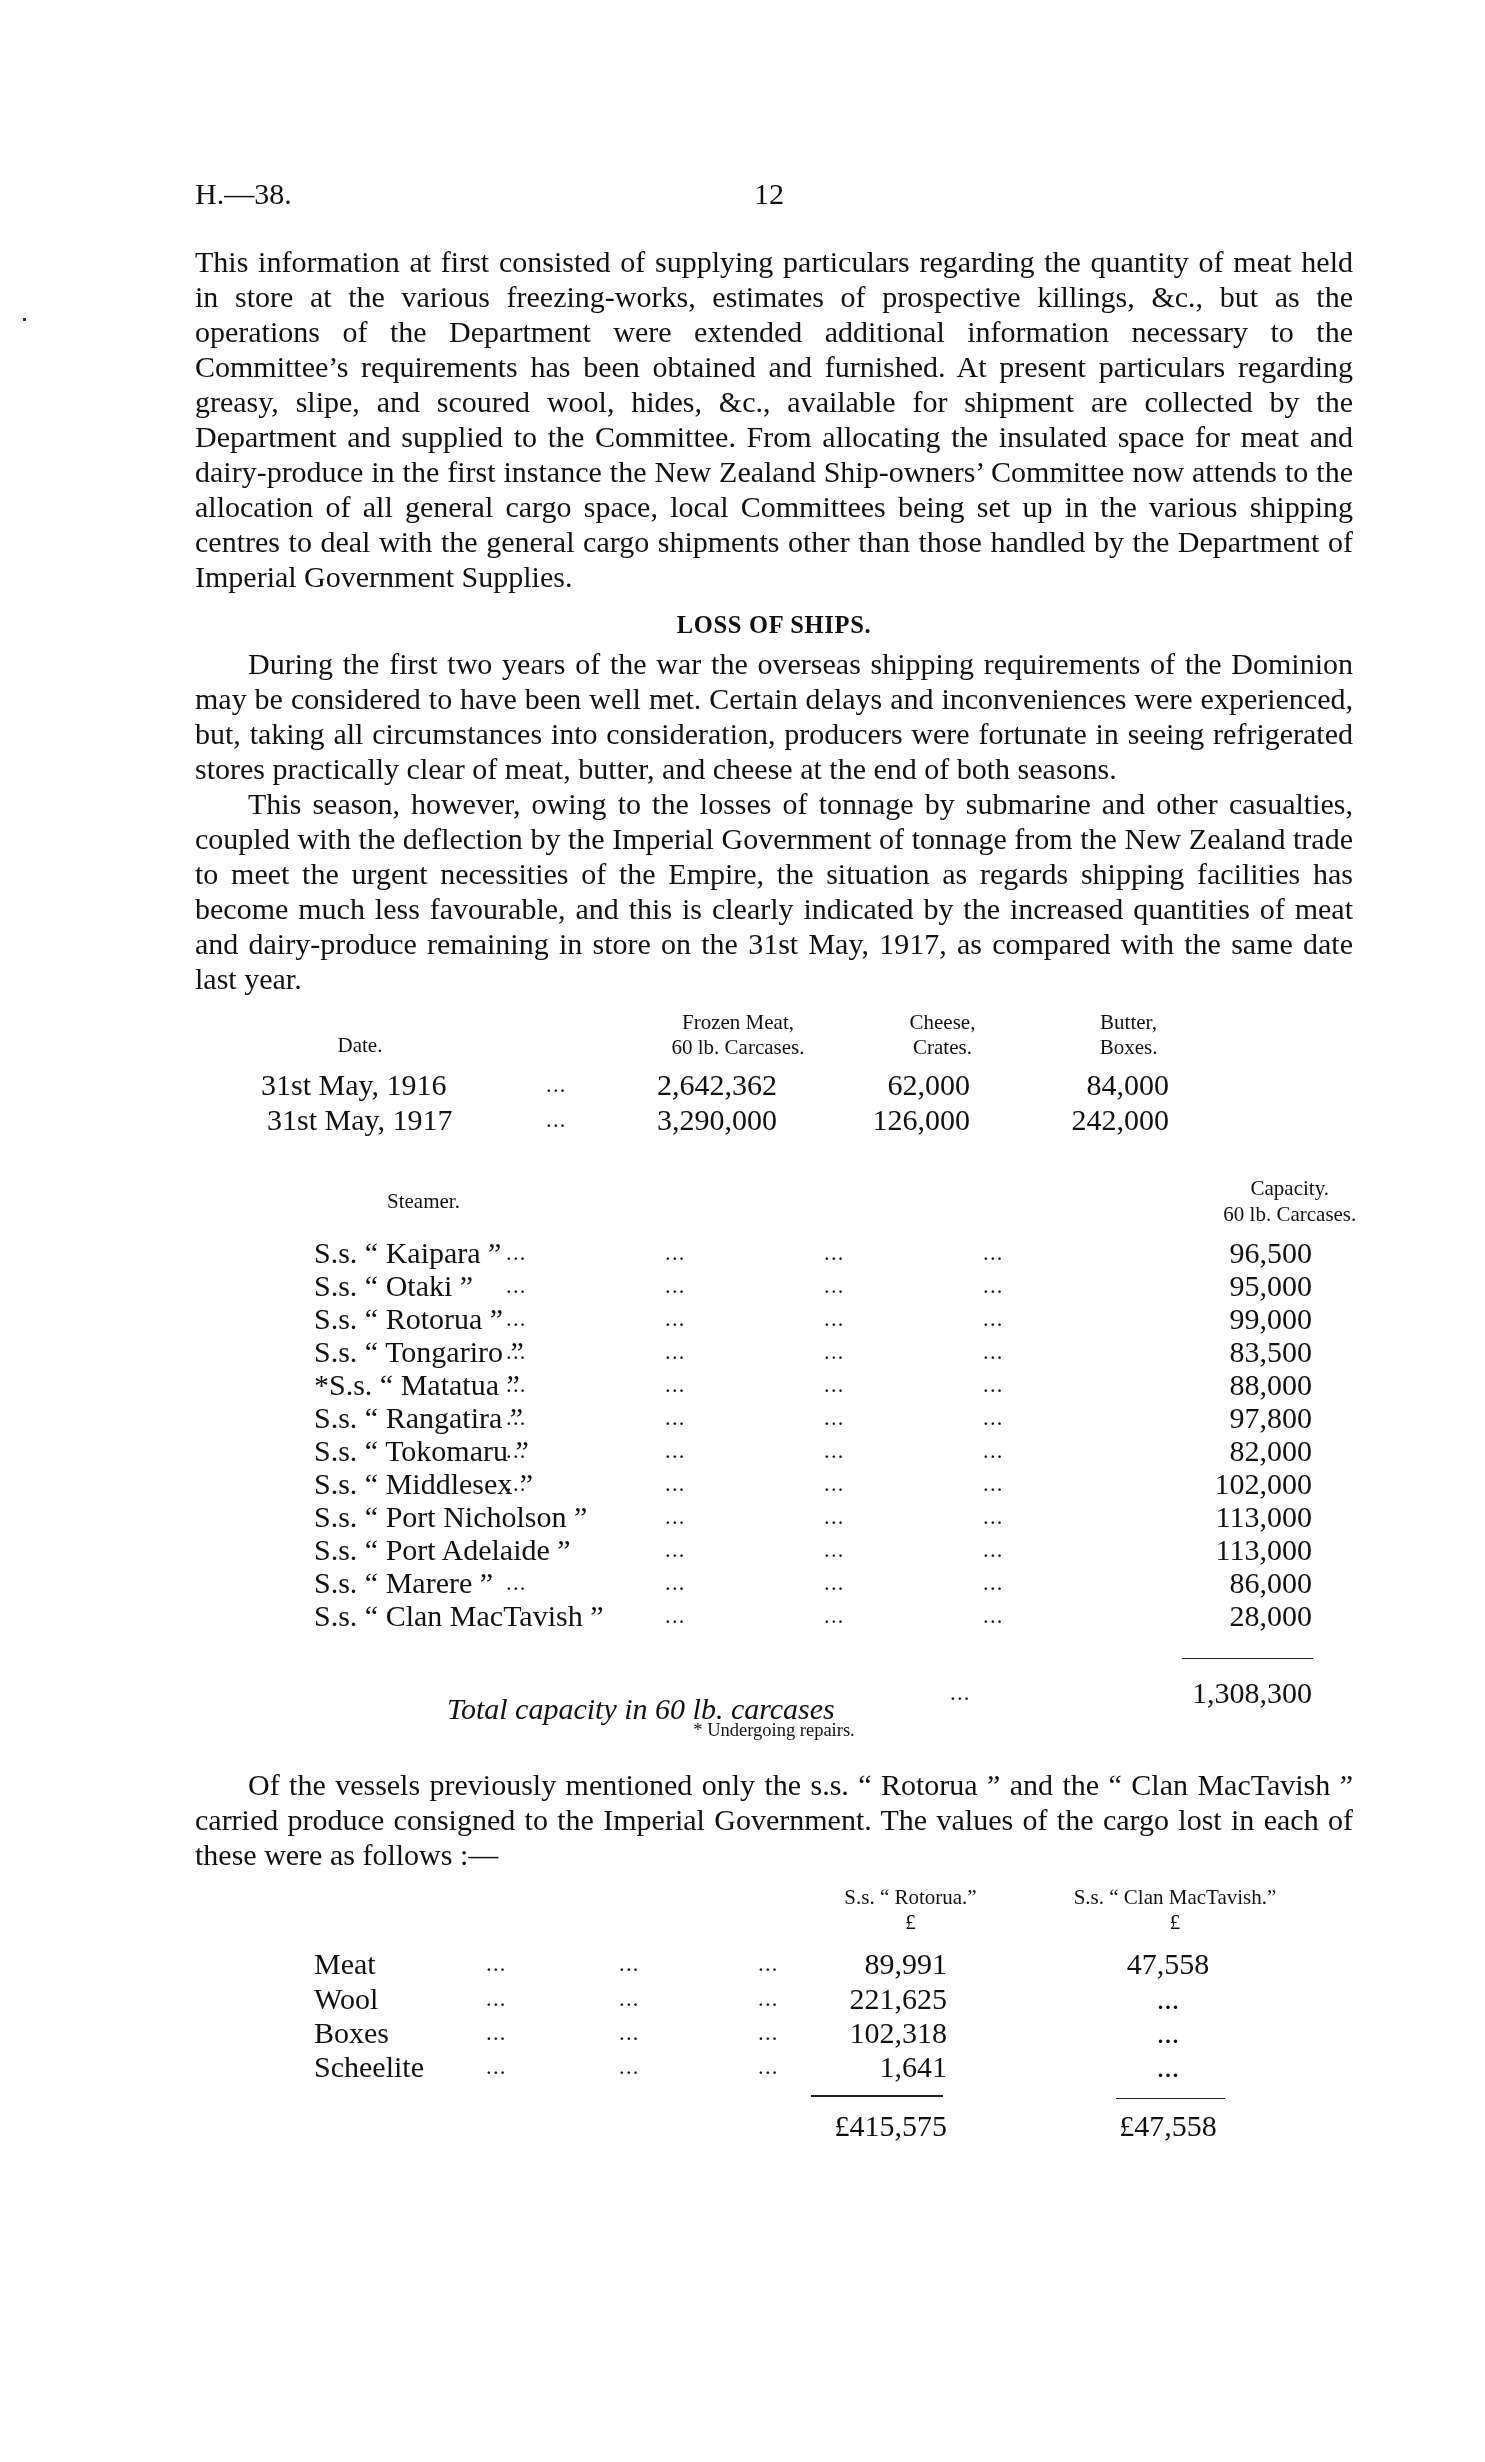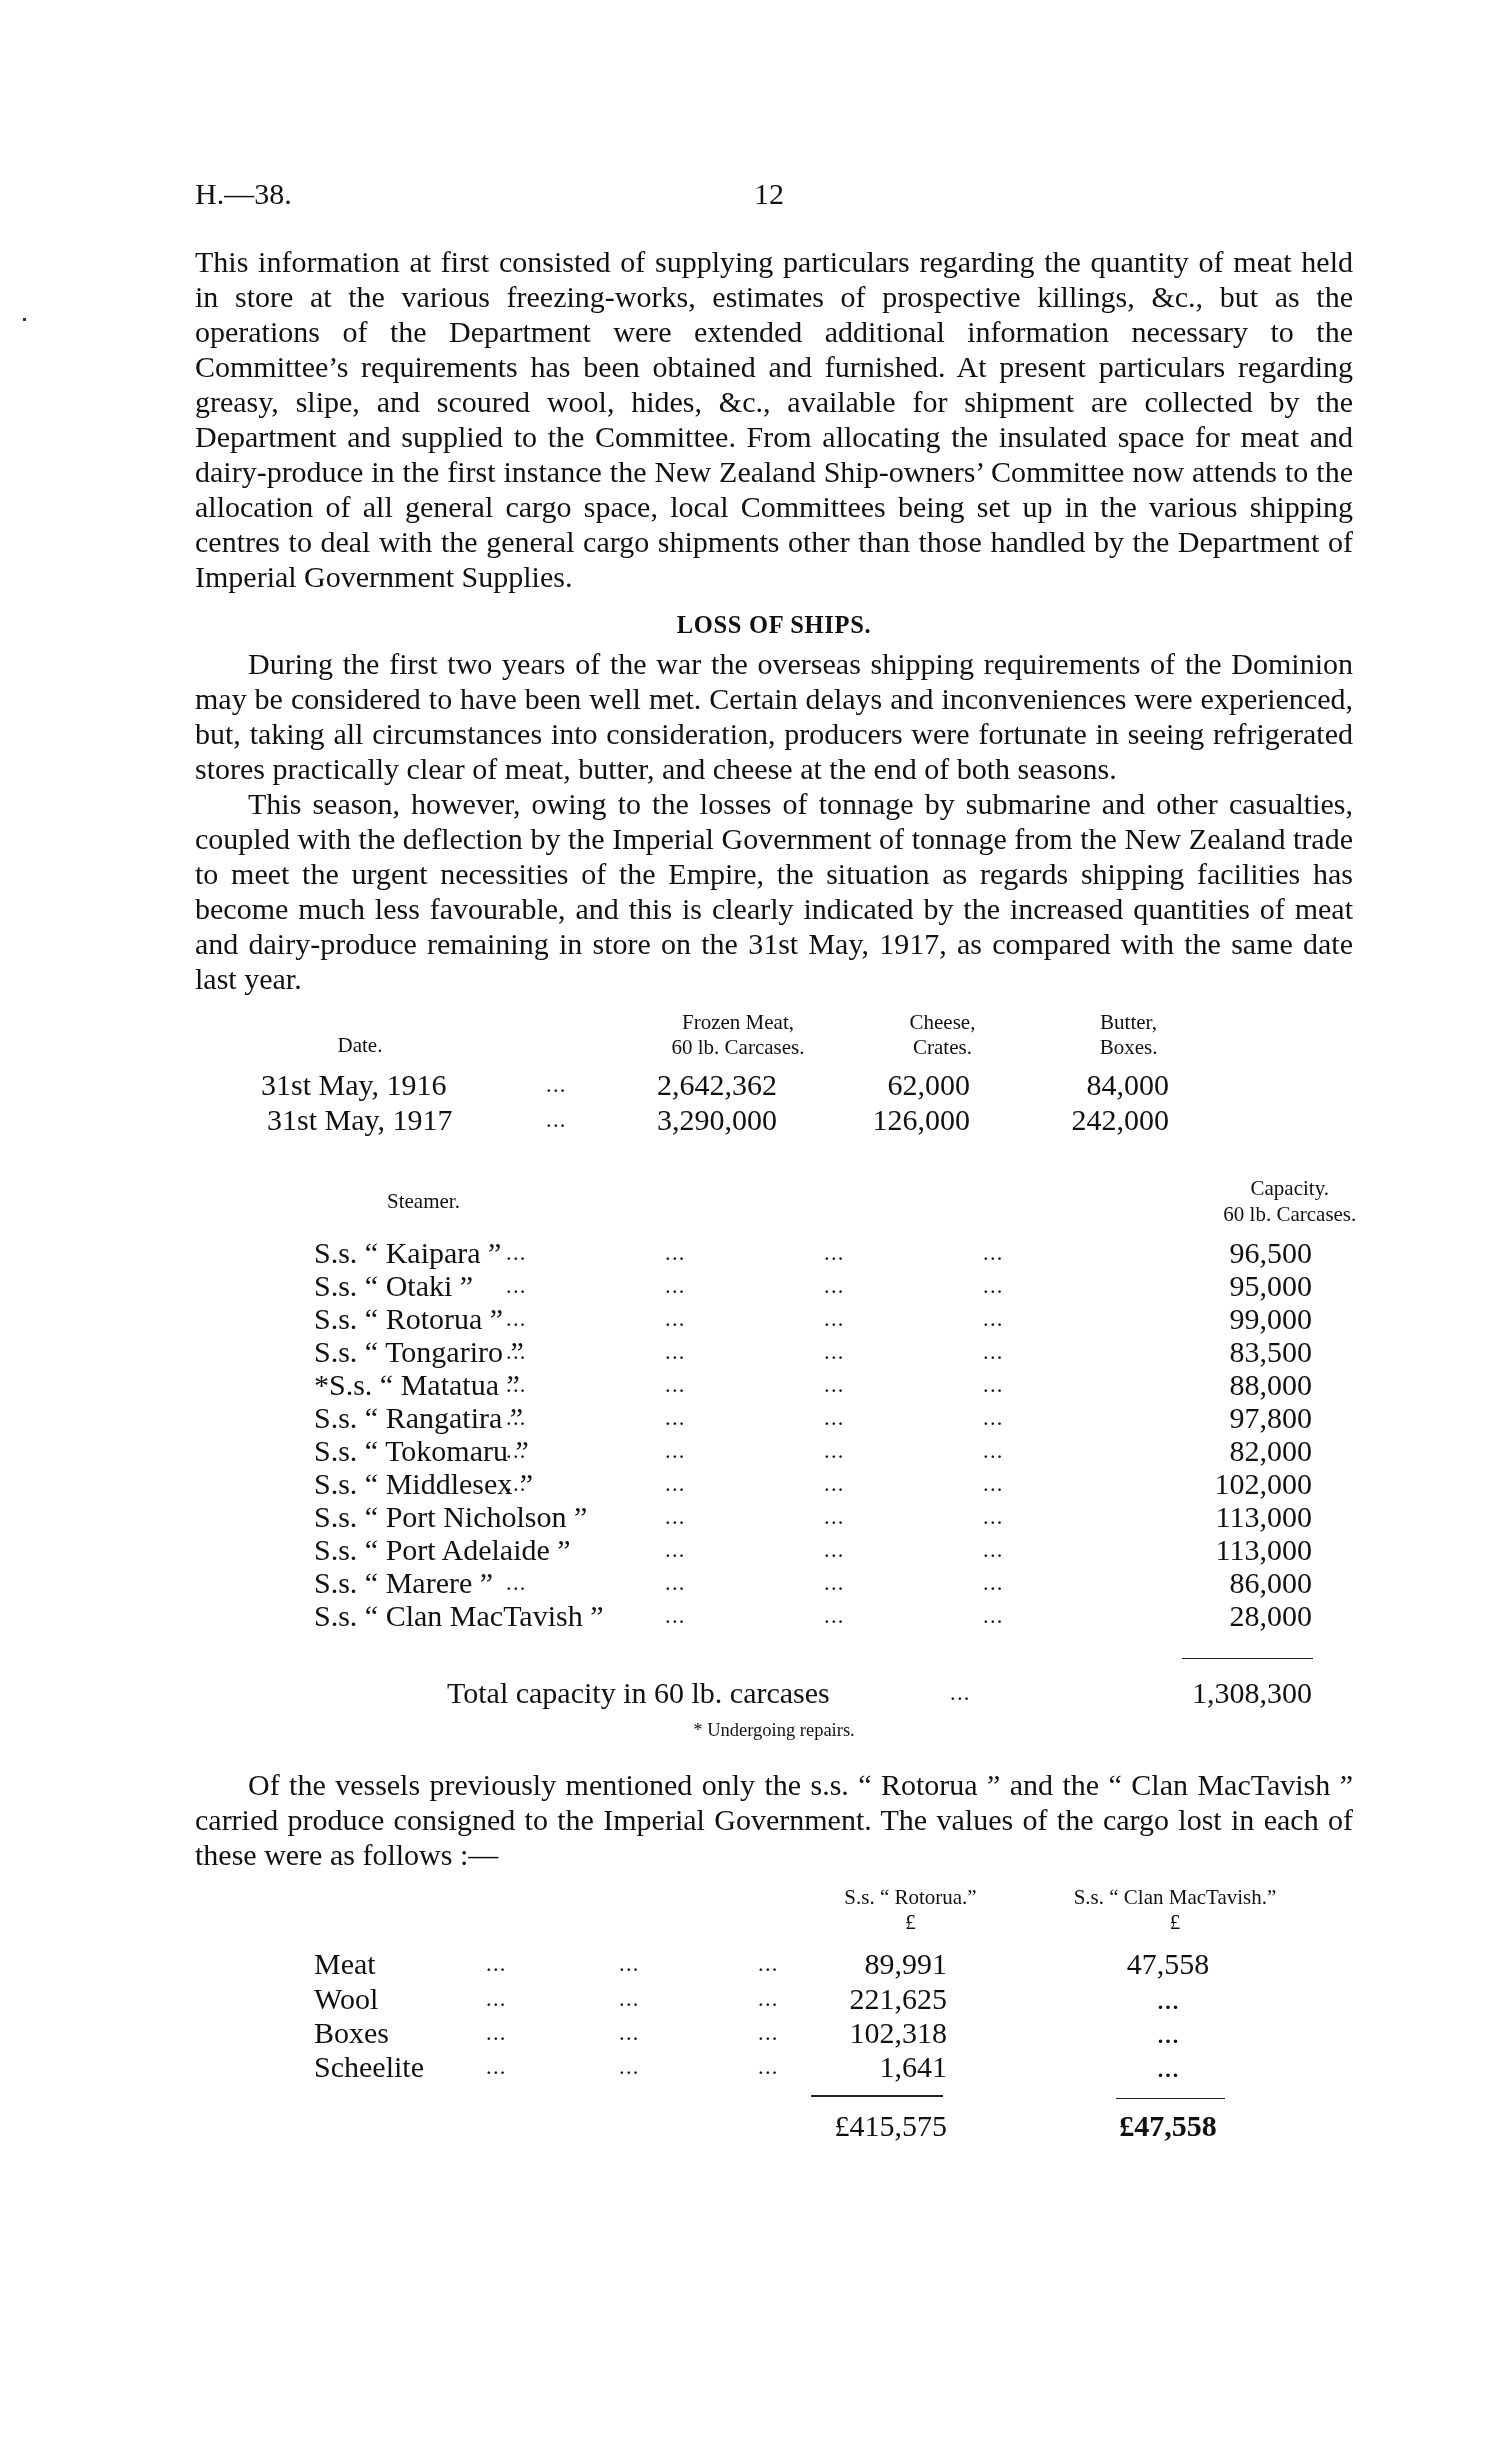--- a/index.html
+++ b/index.html
@@ -24,21 +24,21 @@
   .steamers { position: relative; width: 1158px; margin-top: 13.2px; }
   .st-head { position: relative; height: 61px; }
   .st-head .h1 { position: absolute; left: 192px; top: 14.6px; font-size: 21px; }
   .st-head .h2 { position: absolute; right: -3.3px; top: 0; text-align: center; font-size: 21px; line-height: 26.5px; }
   .st-row { position: relative; height: 33px; font-size: 30px; }
   .st-row .name { position: absolute; left: 119px; top: 0; }
   .st-row .ldots { position: absolute; top: 4px; font-size: 22.5px; letter-spacing: 1.3px; }
   .st-row .val { position: absolute; right: 41px; top: 0; text-align: right; }
   .rule { position: absolute; height: 1.3px; background: #222; }
   .total-row { position: relative; height: 40px; font-size: 30px; margin-top: 44px; }
-  .total-row .label { position: absolute; left: 252px; top: 0; }
+  .total-row .label { position: absolute; left: 252px; top: 16px; font-style: italic; }
   .total-row .ldots { position: absolute; left: 755px; top: 4px; font-size: 22.5px; letter-spacing: 1.3px; }
   .total-row .val { position: absolute; right: 41px; top: 0; }
   .footnote { text-align: center; font-size: 18.5px; margin-top: 4px; }
   
   .cargo { position: relative; width: 1158px; margin-top: 13.2px; height: 278px; }
   .cargo .colhead { position: absolute; top: 0; font-size: 21px; text-align: center; line-height: 25px; }
   .cargo .row { position: absolute; left: 0; width: 1158px; height: 34px; font-size: 30px; }
   .cargo .row span { position: absolute; top: 0; }
   .cargo .row .ldots { top: 4px; font-size: 22.5px; letter-spacing: 1.3px; }
 </style>
@@ -252,19 +252,19 @@
             <span class="ldots" style="left: 424px;">...</span>
             <span class="ldots" style="left: 563px;">...</span>
             <span style="left: 596px; width: 156px; text-align: right;">1,641</span>
             <span style="left: 900px; width: 146px; text-align: center;">...</span>
           </div>
         </div>
       <div class="rule" style="left:616px; width:132px; top:210px;"></div>
       <div class="rule" style="left:921px; width:109px; top:213px; height:0.7px;"></div>
       <div class="row" style="top:224px;">
         <span style="left:596px; width:156px; text-align:right;">£415,575</span>
-        <span style="left:900px; width:146px; text-align:center;font-weight:bold;">£47,558</span>
+        <span style="left:900px; width:146px; text-align:center;">£47,558</span>
       </div>
     </div>
 
   </div>
 </div>
 
 
 </body></html>

